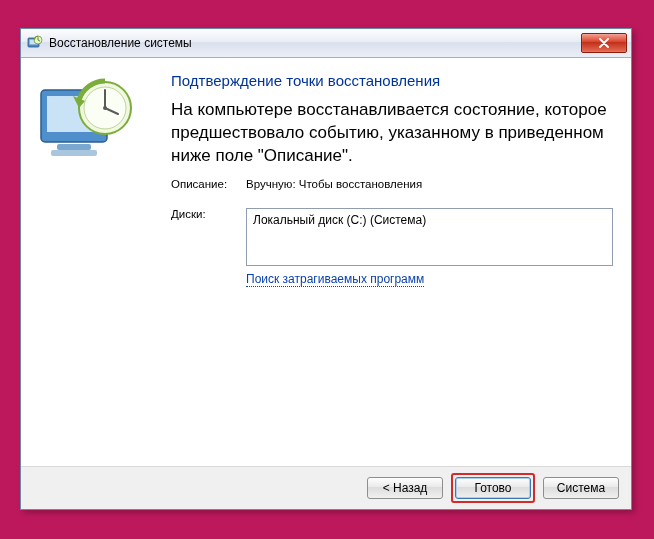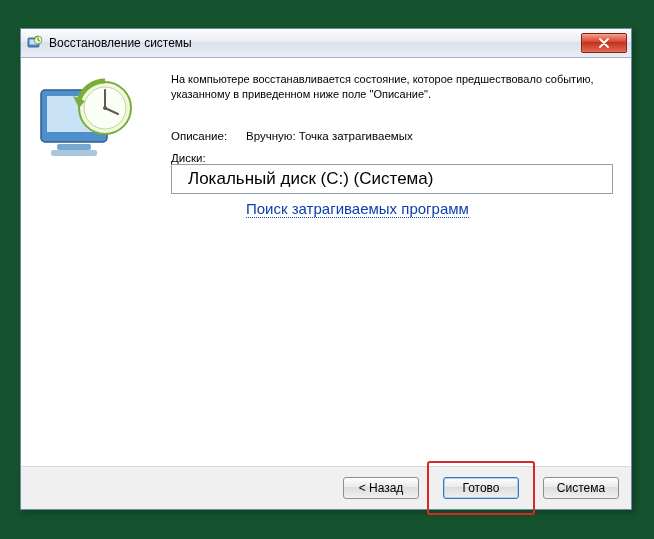--- a/index.html
+++ b/index.html
@@ -8,21 +8,21 @@
     background: #fff;
     font-family: "Segoe UI", Tahoma, sans-serif;
     font-size: 12px;
     color: #000;
   }
   .outer {
     width: 654px;
     height: 539px;
     box-sizing: border-box;
     padding: 28px 20px;
-    background: #14532d;
+    background: #be185d;
   }
   .window {
     width: 610px;
     height: 480px;
     border: 1px solid #6b8aa3;
     box-shadow: 3px 3px 6px rgba(0,0,0,0.25);
     background: #f4f4f4;
     display: flex;
     flex-direction: column;
   }
@@ -80,61 +80,60 @@
     box-sizing: border-box;
     display: flex;
     flex-direction: column;
   }
   .heading {
     font-size: 15px;
     color: #003399;
     margin: 0 0 10px 0;
   }
   .intro {
-    font-size: 11px;
+    font-size: 17px;
     line-height: 1.35;
-    margin-bottom: 28px;
+    margin-bottom: 10px;
   }
   .row {
     display: flex;
     font-size: 11.5px;
     margin-bottom: 6px;
   }
   .row-label {
     width: 75px;
     flex-shrink: 0;
   }
   .row-value {
     flex: 1;
   }
   .disks-row {
     display: flex;
     font-size: 11.5px;
-    margin-top: 4px;
-    flex-direction: column;
+    margin-top: 12px;
   }
   .disks-box {
     flex: 1;
     border: 1px solid #8e9ead;
     height: 58px;
-    padding: 4px 16px;
+    padding: 4px 6px;
     box-sizing: border-box;
     background: #fff;
-    font-size: 17px;
+    font-size: 12px;
   }
   .link-line {
     margin-top: 6px;
     text-align: left;
     padding-left: 75px;
   }
   a.dotted {
     color: #0a3fae;
     border-bottom: 1px dotted #0a3fae;
     text-decoration: none;
-    font-size: 15px;
+    font-size: 12px;
     cursor: pointer;
   }
   .spacer { flex: 1; }
   .note {
     font-size: 11.5px;
     line-height: 1.35;
     margin-bottom: 10px;
   }
   .note a.dotted { margin: 0; }
   .button-bar {
@@ -157,21 +156,21 @@
     font-size: 12px;
     font-family: inherit;
     cursor: default;
     display: flex;
     align-items: center;
     justify-content: center;
   }
   .primary-wrap {
     border: 2px solid #d42a2a;
     border-radius: 3px;
-    padding: 14px;
+    padding: 2px;
   }
   .primary-wrap .btn {
     border: 1px solid #3c78b4;
     box-shadow: 0 0 0 1px #a9cef1 inset;
   }
 </style>
 </head>
 <body>
 
 <div class="outer">
@@ -208,25 +207,26 @@
           <circle cx="72" cy="36" r="21" fill="#fbfef4" stroke="#bcd69a" stroke-width="1"></circle>
           <line x1="72" y1="36" x2="72" y2="18" stroke="#5a5a5a" stroke-width="2" stroke-linecap="round"></line>
           <line x1="72" y1="36" x2="85" y2="42" stroke="#5a5a5a" stroke-width="2" stroke-linecap="round"></line>
           <circle cx="72" cy="36" r="2" fill="#5a5a5a"></circle>
           <path d="M46 28 A27 27 0 0 1 72 9" stroke="#7aad3b" stroke-width="5" fill="none"></path>
           <polygon points="40,24 52,29 46,36" fill="#7aad3b"></polygon>
         </svg>
       </div>
 
       <div class="content">
+        <div class="heading">Подтверждение точки восстановления</div>
         <div class="intro">На компьютере восстанавливается состояние, которое предшествовало событию, указанному в приведенном ниже поле "Описание".</div>
 
         <div class="row">
           <div class="row-label">Описание:</div>
-          <div class="row-value">Вручную: Точка затрагиваемых</div>
+          <div class="row-value">Вручную: Чтобы восстановления</div>
         </div>
         <div class="disks-row">
           <div class="row-label">Диски:</div>
           <div class="disks-box">
             <span>Локальный диск (C:) (Система)</span>
           </div>
         </div>
         <div class="link-line">
           <a class="dotted">Поиск затрагиваемых программ</a>
         </div>

